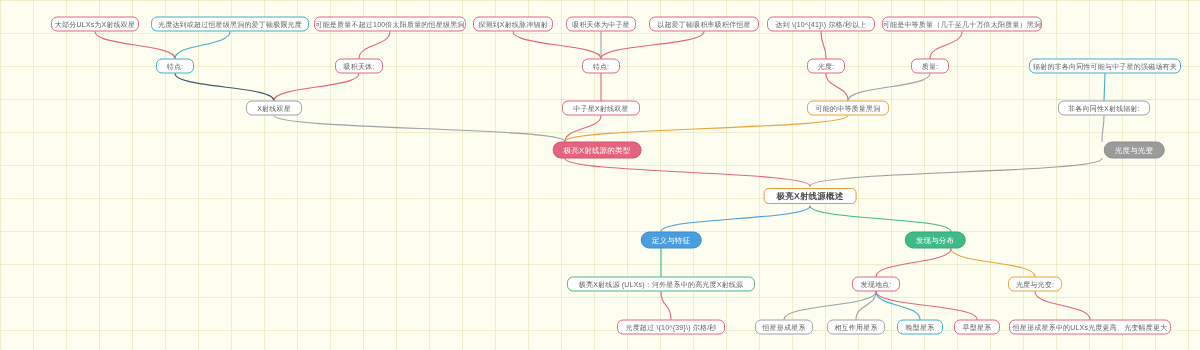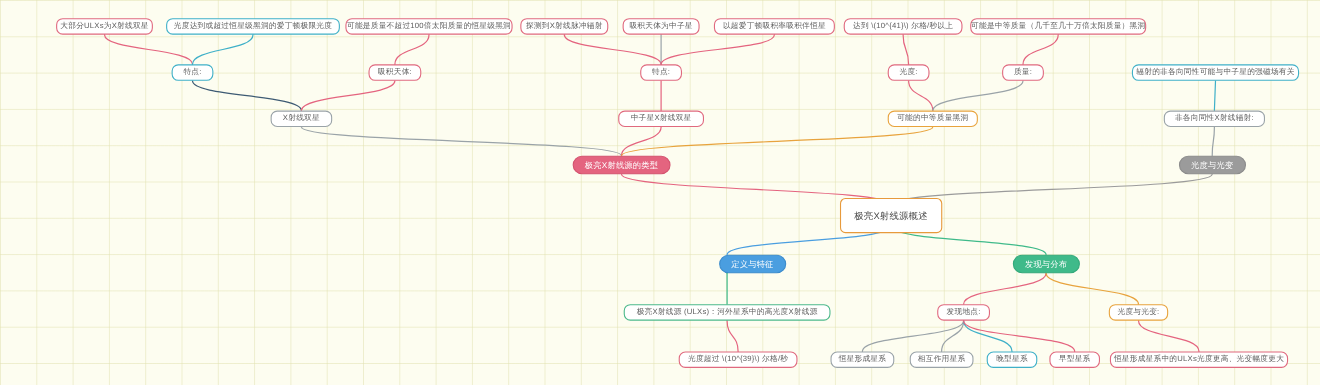--- a/index.html
+++ b/index.html
@@ -45,35 +45,36 @@
   .leaf.green{border-color:#4cb98b;}
   .leaf.orange{border-color:#e8a33d;}
   
   .pill{
     border-radius:11px;
     color:#ffffff;
     font-size:7.5px;
     padding:4px 10px;
     height:17px;
     border:1px solid transparent;
+    margin-left:32px;
   }
   .pill.pink{background:#e4647f;border-color:#d4536f;}
   .pill.gray{background:#9b9b9b;border-color:#8c8c8c;}
   .pill.blue{background:#4a9ee0;border-color:#3d8ccc;}
   .pill.green{background:#3fba8a;border-color:#34a97b;}
   
   .root{
     background:#ffffff;
     border:1.4px solid #e79a3c;
     border-radius:5px;
     color:#4a4a4a;
     font-size:8.5px;
     padding:5px 12px;
-    height:32px;
-    font-weight:normal;
+    height:16px;
+    font-weight:bold;
   }
 </style>
 </head>
 <body>
 
 <div id="canvas">
   <svg id="edges" viewBox="0 0 1200 350">
       <path d="M 95 31.5 C 95 46.35, 175 43.65, 175 58.5" fill="none" stroke="#e4647f" stroke-width="1.1" stroke-linecap="round"></path>
       <path d="M 230 31.5 C 230 46.35, 175 43.65, 175 58.5" fill="none" stroke="#3fb0c8" stroke-width="1.1" stroke-linecap="round"></path>
       <path d="M 175 73.5 C 175 88.35, 274 85.65, 274 100.5" fill="none" stroke="#3d5a73" stroke-width="1.1" stroke-linecap="round"></path>
@@ -129,17 +130,17 @@
       <div class="node leaf pink" style="left: 876px; top: 284px; width: 48px;">发现地点:</div>
       <div class="node leaf orange" style="left: 1035px; top: 284px; width: 54px;">光度与光变:</div>
       <div class="node leaf pink" style="left: 671px; top: 327px; width: 108px;">光度超过 \(10^{39}\) 尔格/秒</div>
       <div class="node leaf gray" style="left: 784px; top: 327px; width: 58px;">恒星形成星系</div>
       <div class="node leaf gray" style="left: 856px; top: 327px; width: 58px;">相互作用星系</div>
       <div class="node leaf teal" style="left: 920px; top: 327px; width: 46px;">晚型星系</div>
       <div class="node leaf pink" style="left: 977px; top: 327px; width: 46px;">早型星系</div>
       <div class="node leaf pink" style="left: 1090px; top: 327px; width: 162px;">恒星形成星系中的ULXs光度更高、光变幅度更大</div>
       <div class="node pill pink" style="left: 565px; top: 150px;">极亮X射线源的类型</div>
       <div class="node pill gray" style="left: 1102px; top: 150px;">光度与光变</div>
-      <div class="node pill blue" style="left: 684px; top: 240px;">定义与特征</div>
-      <div class="node pill green" style="left: 951px; top: 240px;">发现与分布</div>
+      <div class="node pill blue" style="left: 639px; top: 240px;">定义与特征</div>
+      <div class="node pill green" style="left: 903px; top: 240px;">发现与分布</div>
       <div class="node root" style="left: 810px; top: 196px;">极亮X射线源概述</div>
     </div>
 </div>
 
 </body></html>

